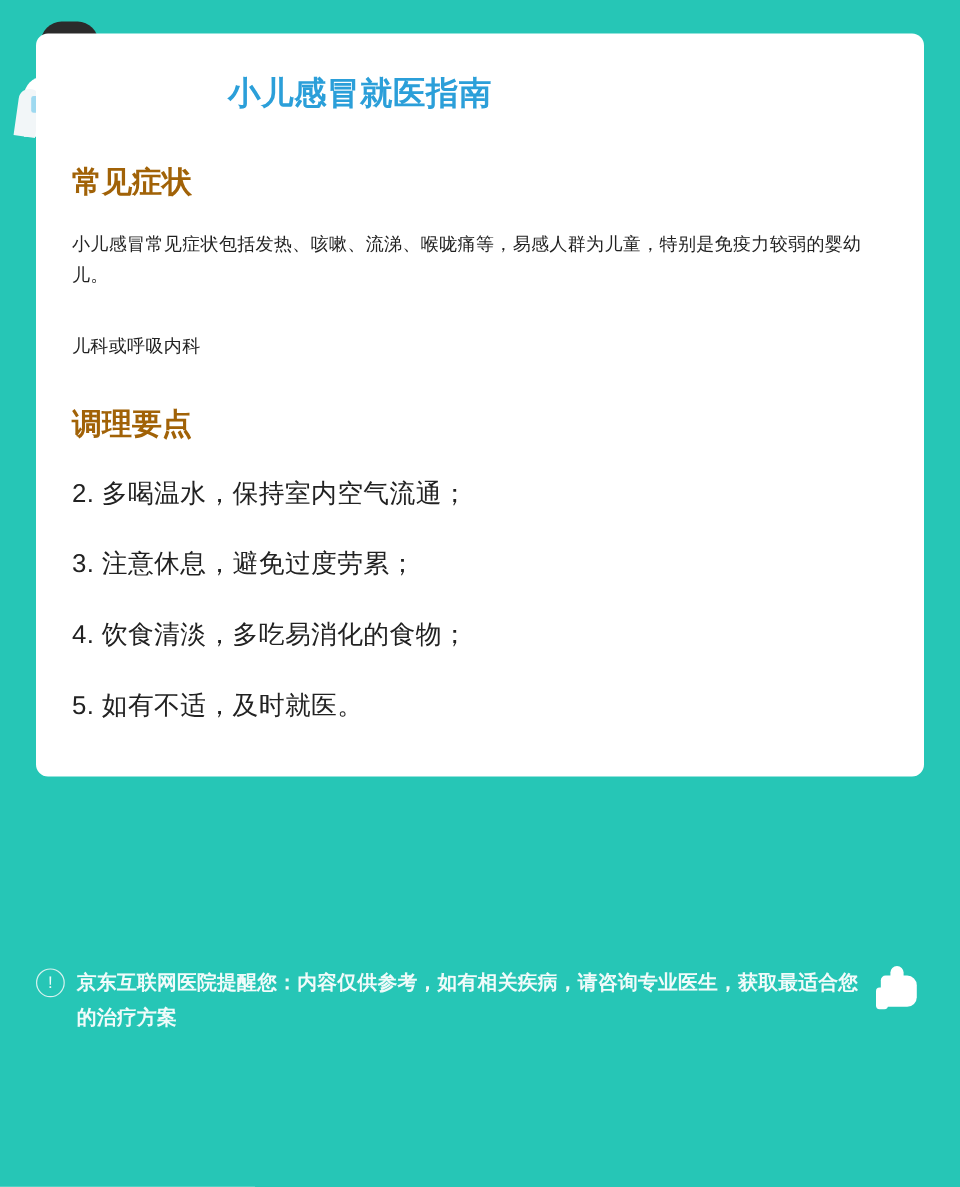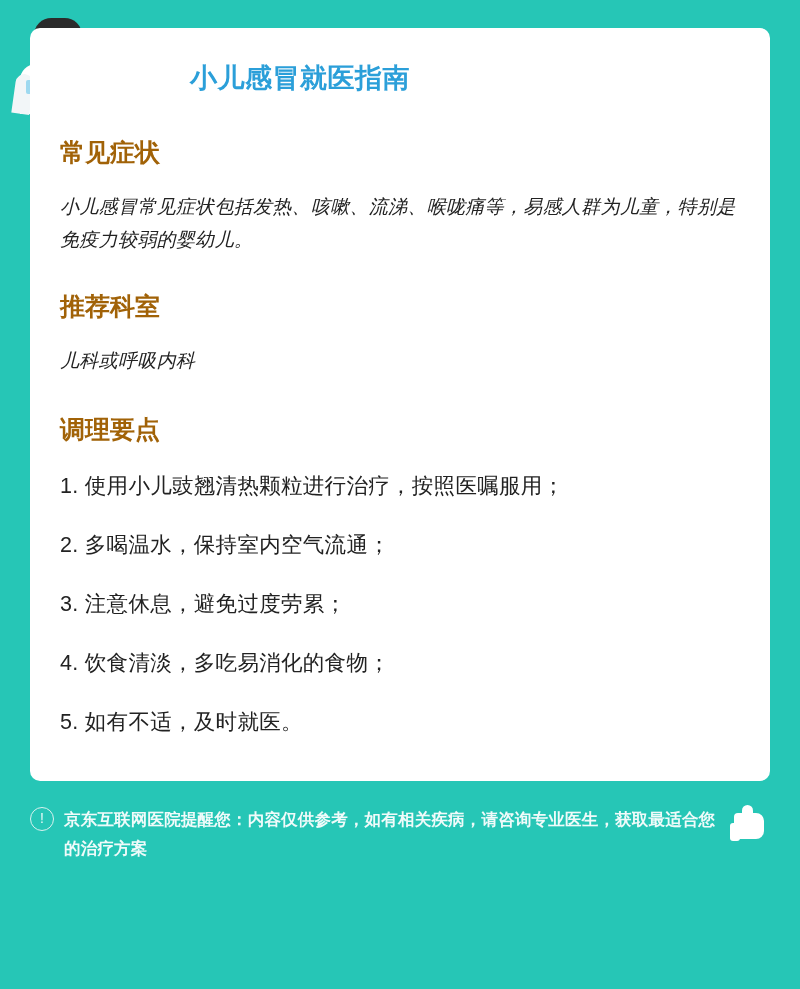--- a/index.html
+++ b/index.html
@@ -152,26 +152,25 @@
     font-size: 25px;
     font-weight: bold;
     color: #a16207;
     margin: 0 0 22px 0;
     line-height: 1.3;
   }
   h2.section-title.tight {
     margin-top: 36px;
   }
   p.para {
-    font-size: 19px;
+    font-size: 15px;
     color: #222222;
     line-height: 1.72;
     margin: 0 0 34px 0;
     letter-spacing: 0.3px;
-    font-style: italic;
   }
   p.para.small-gap {
     margin-bottom: 24px;
   }
   ol.steps {
     list-style: none;
     margin: 0;
     padding: 0;
   }
   ol.steps li {
@@ -268,26 +267,24 @@
     <div class="glass-r"></div>
     <div class="bridge"></div>
   </div>
 
   <div class="card">
     <h1 class="doc-title">小儿感冒就医指南</h1>
 
     <h2 class="section-title">常见症状</h2>
     <p class="para">小儿感冒常见症状包括发热、咳嗽、流涕、喉咙痛等，易感人群为儿童，特别是免疫力较弱的婴幼儿。</p>
 
-    <h2 class="section-title">推荐科室</h2>
     <p class="para small-gap">儿科或呼吸内科</p>
 
     <h2 class="section-title tight">调理要点</h2>
     <ol class="steps">
-      <li>1. 使用小儿豉翘清热颗粒进行治疗，按照医嘱服用；</li>
       <li>2. 多喝温水，保持室内空气流通；</li>
       <li>3. 注意休息，避免过度劳累；</li>
       <li>4. 饮食清淡，多吃易消化的食物；</li>
       <li>5. 如有不适，及时就医。</li>
     </ol>
   </div>
 
   <div class="footer">
     <div class="footer-icon">!</div>
     <div class="footer-text">京东互联网医院提醒您：内容仅供参考，如有相关疾病，请咨询专业医生，获取最适合您的治疗方案</div>

